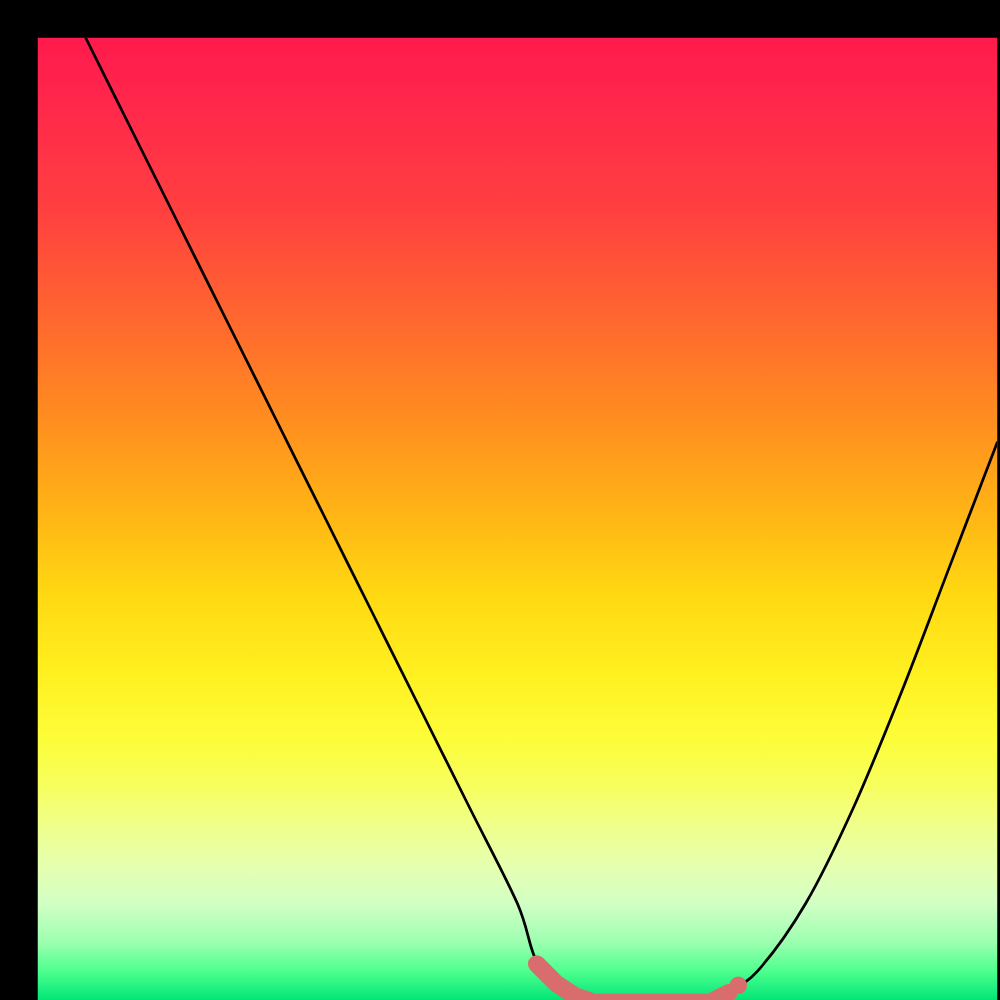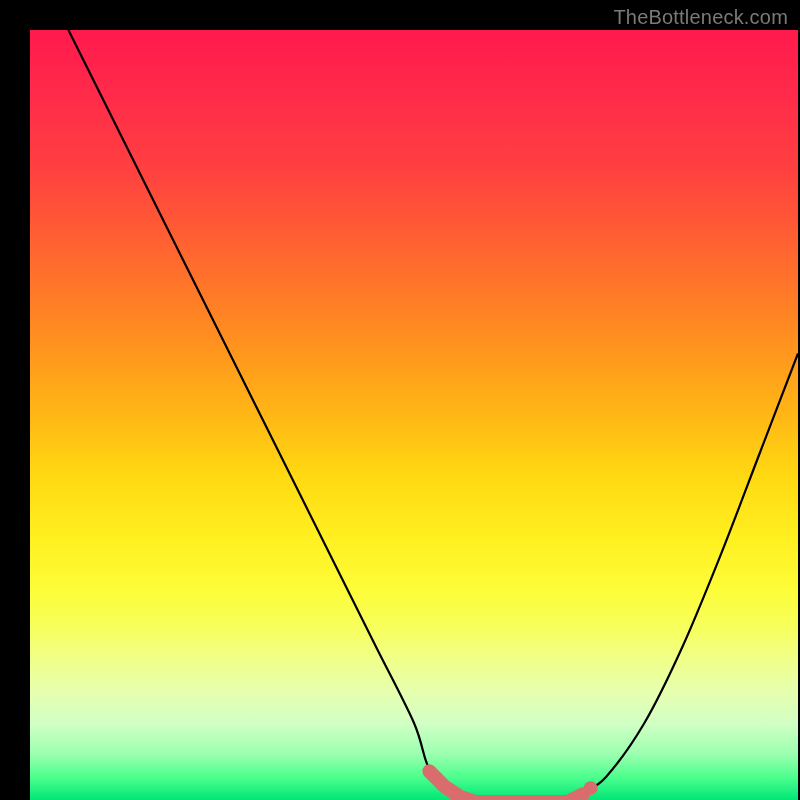--- a/index.html
+++ b/index.html
@@ -75,21 +75,20 @@
   }
   .small-dot {
     fill: #d96d6d;
   }
 </style>
 </head>
 <body>
 
 <div class="frame">
 
-  <div class="watermark">TheBottleneck.com</div>
 
   <div class="plot-area">
     <div class="gradient"></div>
 
     <svg class="curve-svg" viewBox="0 0 768 770" preserveAspectRatio="none">
 
       <path id="curve-path" class="curve-line" d="M 38.400000000000006,0 C 44.800000000000004,12.833333333333334 64.00000000000001,51.33333333333333 76.80000000000001,77 C 89.60000000000001,102.66666666666667 102.39999999999999,128.33333333333334 115.19999999999999,154 C 127.99999999999999,179.66666666666666 140.8,205.33333333333334 153.60000000000002,231 C 166.40000000000003,256.6666666666667 179.20000000000002,282.3333333333333 192,308 C 204.79999999999998,333.6666666666667 217.6,359.3333333333333 230.39999999999998,385 C 243.19999999999996,410.6666666666667 255.99999999999994,436.3333333333333 268.79999999999995,462 C 281.59999999999997,487.6666666666667 294.40000000000003,513.3333333333334 307.20000000000005,539 C 320.00000000000006,564.6666666666666 332.8,590.3333333333334 345.6,616 C 358.40000000000003,641.6666666666666 375.04,672.4666666666667 384,693 C 392.96,713.5333333333333 392.96000000000004,727.6500000000001 399.36,739.2 C 405.76,750.75 414.72,757.1666666666666 422.40000000000003,762.3 C 430.08000000000004,767.4333333333333 436.47999999999996,768.7166666666667 445.43999999999994,770 C 454.3999999999999,771.2833333333333 465.91999999999996,770 476.15999999999997,770 C 486.4,770 496.64,770 506.88,770 C 517.12,770 529.9199999999998,771.2833333333333 537.5999999999999,770 C 545.28,768.7166666666667 546.5600000000001,766.15 552.96,762.3 C 559.36,758.4499999999999 565.76,758.4499999999999 576,746.9 C 586.24,735.35 601.6000000000001,714.8166666666666 614.4000000000001,693 C 627.2,671.1833333333334 640,644.2333333333333 652.8,616 C 665.5999999999999,587.7666666666667 678.4000000000001,555.6833333333334 691.2,523.6 C 704,491.5166666666667 716.8,456.8666666666667 729.5999999999999,423.5 C 742.3999999999999,390.1333333333333 761.6,340.08333333333337 768,323.40000000000003"></path>
 
       <path id="band-path" class="flat-band" d="M 399.36,741.2 L 414.72,756.6 L 430.08000000000004,766.8666666666667 L 445.43999999999994,772 L 460.79999999999995,772 L 476.15999999999997,772 L 491.52,772 L 506.88,772 L 522.24,772 L 537.5999999999999,772 L 552.96,764.3"></path>
 

